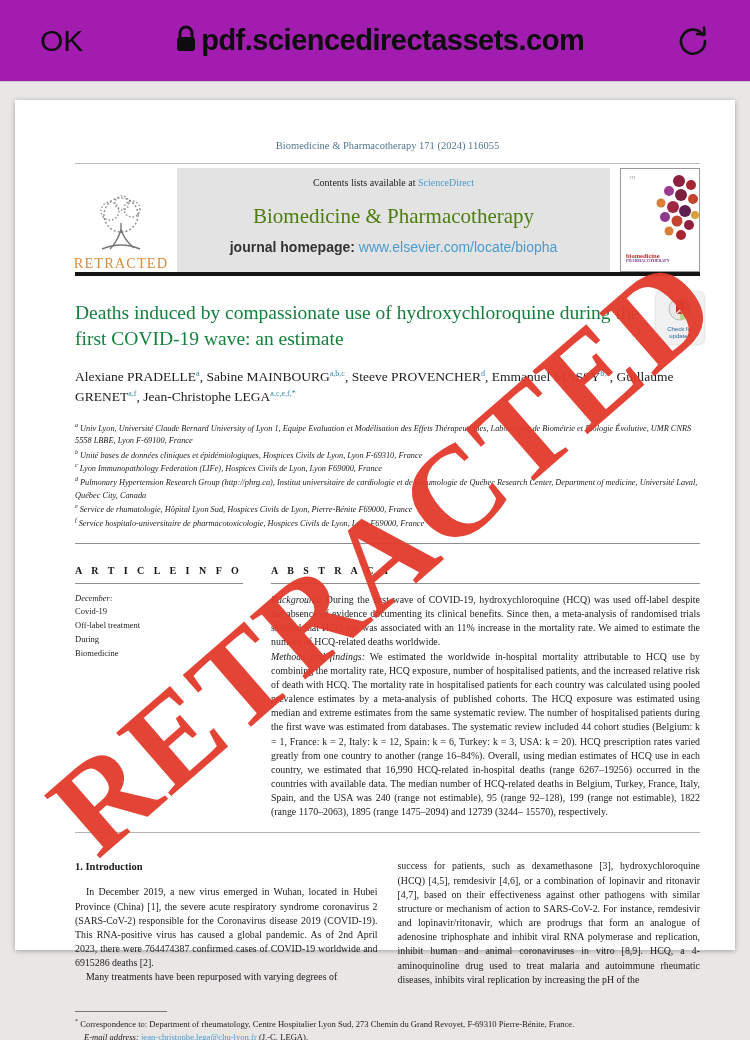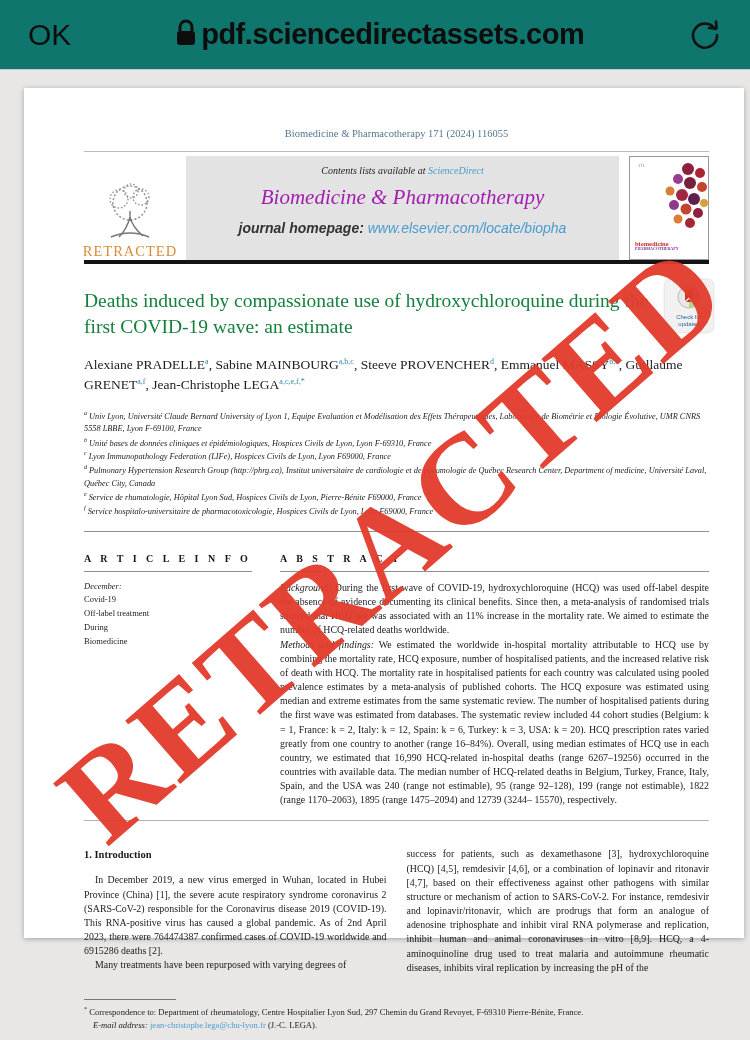--- a/index.html
+++ b/index.html
@@ -1,46 +1,46 @@
 <!DOCTYPE html>
 <html><head>
 <meta charset="utf-8">
 <style>
   * { margin:0; padding:0; box-sizing:border-box; }
   html,body { width:750px; height:1040px; overflow:hidden; background:#e9e7e6; }
   body { font-family:"Liberation Serif", serif; }
 
   
   .browser-bar{
-    height:70px; background:#0f766e; border-bottom:1px solid #c9c9c9;
-    display:flex; align-items:center; padding:0 28px;
+    height:82px; background:#a21caf; border-bottom:1px solid #c9c9c9;
+    display:flex; align-items:center; padding:0 40px;
     font-family:"Liberation Sans", sans-serif;
   }
   .back-btn{ font-size:30px; font-weight:500; color:#0d0d0d; cursor:pointer; }
   .url-group{ flex:1; display:flex; align-items:center; justify-content:center; gap:4px; }
   .url-text{ font-size:29px; font-weight:600; color:#0d0d0d; letter-spacing:-0.5px; }
   .reload-btn{ width:34px; height:34px; cursor:pointer; }
 
   
   .content{ position:relative; height:969px; background:#e9e7e6; }
   .page{
-    position:absolute; left:24px; top:18px; width:720px; height:850px;
+    position:absolute; left:15px; top:18px; width:720px; height:850px;
     background:#ffffff; box-shadow:0 1px 5px rgba(0,0,0,.3);
   }
   .page-inner{ position:relative; height:100%; padding:0 35px 0 60px; color:#1c1c1c; }
 
   .citation{ text-align:center; padding-top:40px; font-size:10.5px; color:#54758f; }
 
   .header-bar{ display:flex; align-items:stretch; margin-top:12px; border-top:1px solid #bbb; padding-top:4px; }
   .logo-col{ width:92px; display:flex; flex-direction:column; align-items:center; justify-content:flex-end; }
   .elsevier-text{ font-size:14.5px; letter-spacing:1px; color:#d98b3a; margin-top:-4px; }
-  .banner{ flex:1; background:#e3e3e3; margin:0 10px; text-align:center; padding:9px 6px 12px;font-style:italic; }
+  .banner{ flex:1; background:#e3e3e3; margin:0 10px; text-align:center; padding:9px 6px 12px; }
   .contents-line{ font-size:10px; color:#222; }
   .link{ color:#4a9bce; cursor:pointer; text-decoration:none; }
-  .journal-title{ font-size:21px; font-weight:500; color:#a21caf; margin:9px 0 10px; }
+  .journal-title{ font-size:21px; font-weight:500; color:#4d7c0f; margin:16px 0 10px; }
   .homepage-line{ font-family:"Liberation Sans", sans-serif; font-size:14px; color:#333; }
   .homepage-line .hp-label{ font-weight:bold; }
   .cover{ width:80px; border:1px solid #999; background:#fff; position:relative; overflow:hidden; }
   .black-rule{ height:3.5px; background:#141414; }
 
   .title-row{ position:relative; margin-top:24px; }
   .article-title{ font-size:19.5px; font-weight:400; line-height:1.35; width:566px; color:#15803d; }
   .check-badge{
     position:absolute; right:-4px; top:-8px; width:48px; background:#f1f1f1;
     border-radius:5px; text-align:center; padding:4px 2px 3px; box-shadow:0 0 3px rgba(0,0,0,.25);
@@ -234,21 +234,21 @@
           <p>In December 2019, a new virus emerged in Wuhan, located in Hubei Province (China) [1], the severe acute respiratory syndrome coronavirus 2 (SARS-CoV-2) responsible for the Coronavirus disease 2019 (COVID-19). This RNA-positive virus has caused a global pandemic. As of 2nd April 2023, there were 764474387 confirmed cases of COVID-19 worldwide and 6915286 deaths [2].</p>
           <p>Many treatments have been repurposed with varying degrees of</p>
         </div>
         <div class="body-col">
           <p class="cont">success for patients, such as dexamethasone [3], hydroxychloroquine (HCQ) [4,5], remdesivir [4,6], or a combination of lopinavir and ritonavir [4,7], based on their effectiveness against other pathogens with similar structure or mechanism of action to SARS-CoV-2. For instance, remdesivir and lopinavir/ritonavir, which are prodrugs that form an analogue of adenosine triphosphate and inhibit viral RNA polymerase and replication, inhibit human and animal coronaviruses in vitro [8,9]. HCQ, a 4-aminoquinoline drug used to treat malaria and autoimmune rheumatic diseases, inhibits viral replication by increasing the pH of the</p>
         </div>
       </div>
 
       <div class="footnote-area">
         <div class="fn-rule"></div>
-        <div class="fn-line"><sup>*</sup><span> Correspondence to: Department of rheumatology, Centre Hospitalier Lyon Sud, 297 Chemin du Grand Revoyet, F-69310 Pierre-Bénite, France.</span></div>
+        <div class="fn-line"><sup>*</sup><span> Correspondence to: Department of rheumatology, Centre Hospitalier Lyon Sud, 273 Chemin du Grand Revoyet, F-69310 Pierre-Bénite, France.</span></div>
         <div class="email-line"><span class="em-label">E-mail address: </span><span class="link">jean-christophe.lega@chu-lyon.fr</span><span> (J.-C. LEGA).</span></div>
 
       </div>
 
       <div class="stamp">RETRACTED</div>
 
     </div>
   </div>
 </div>
 

